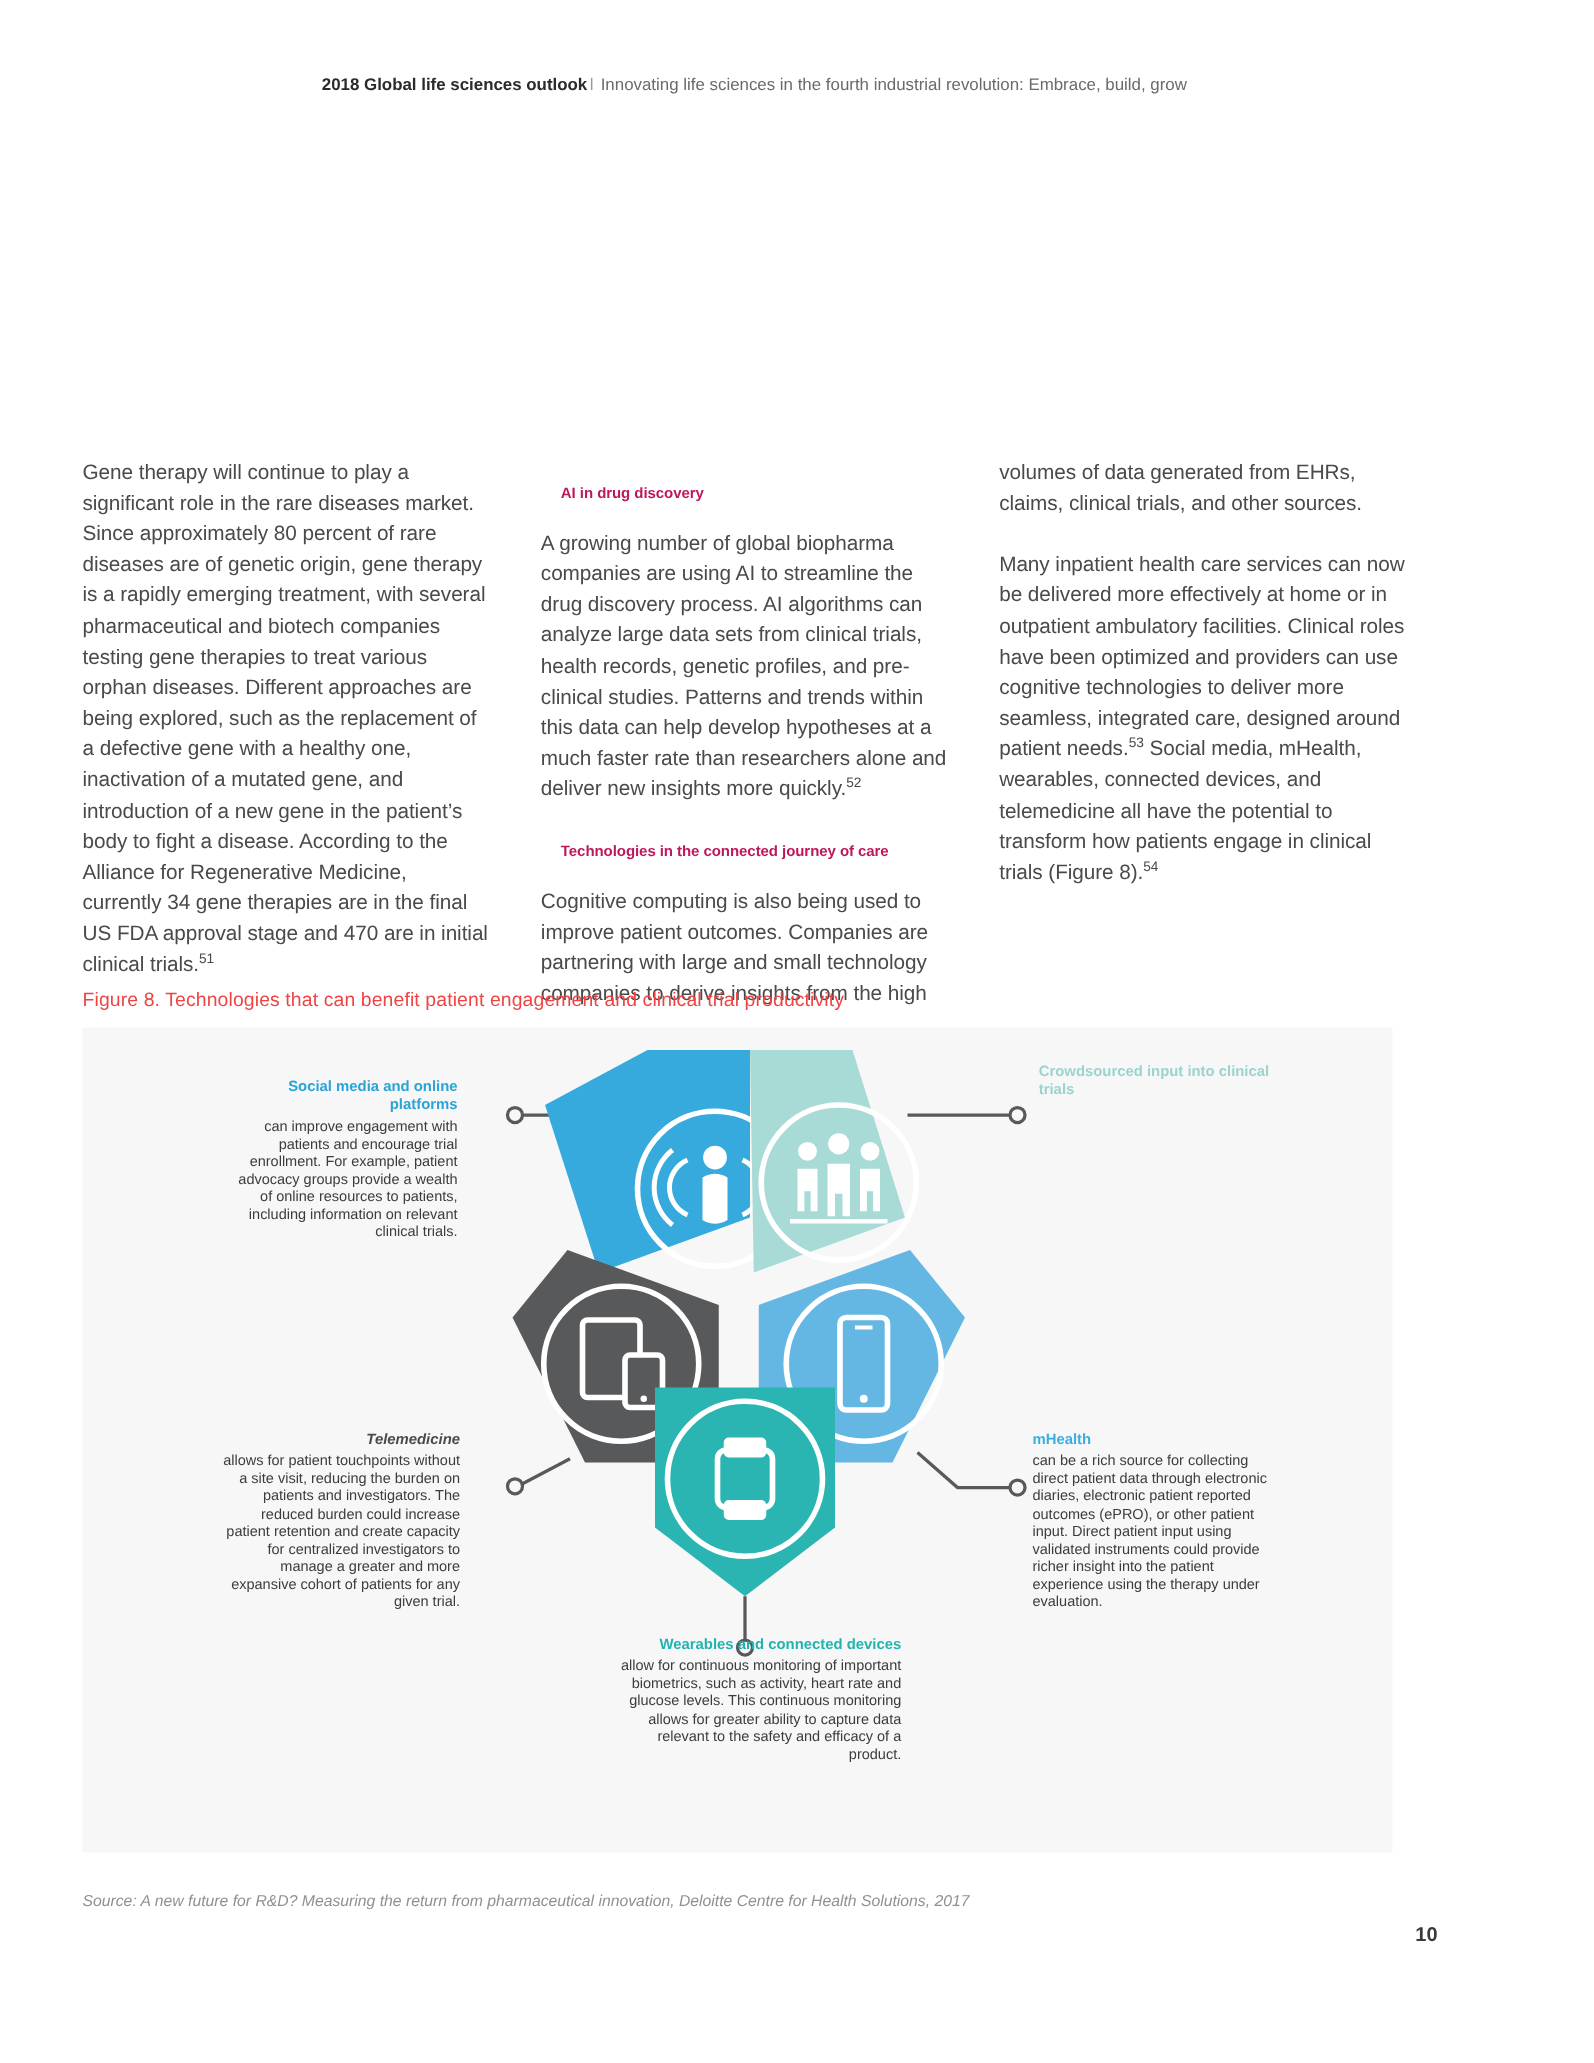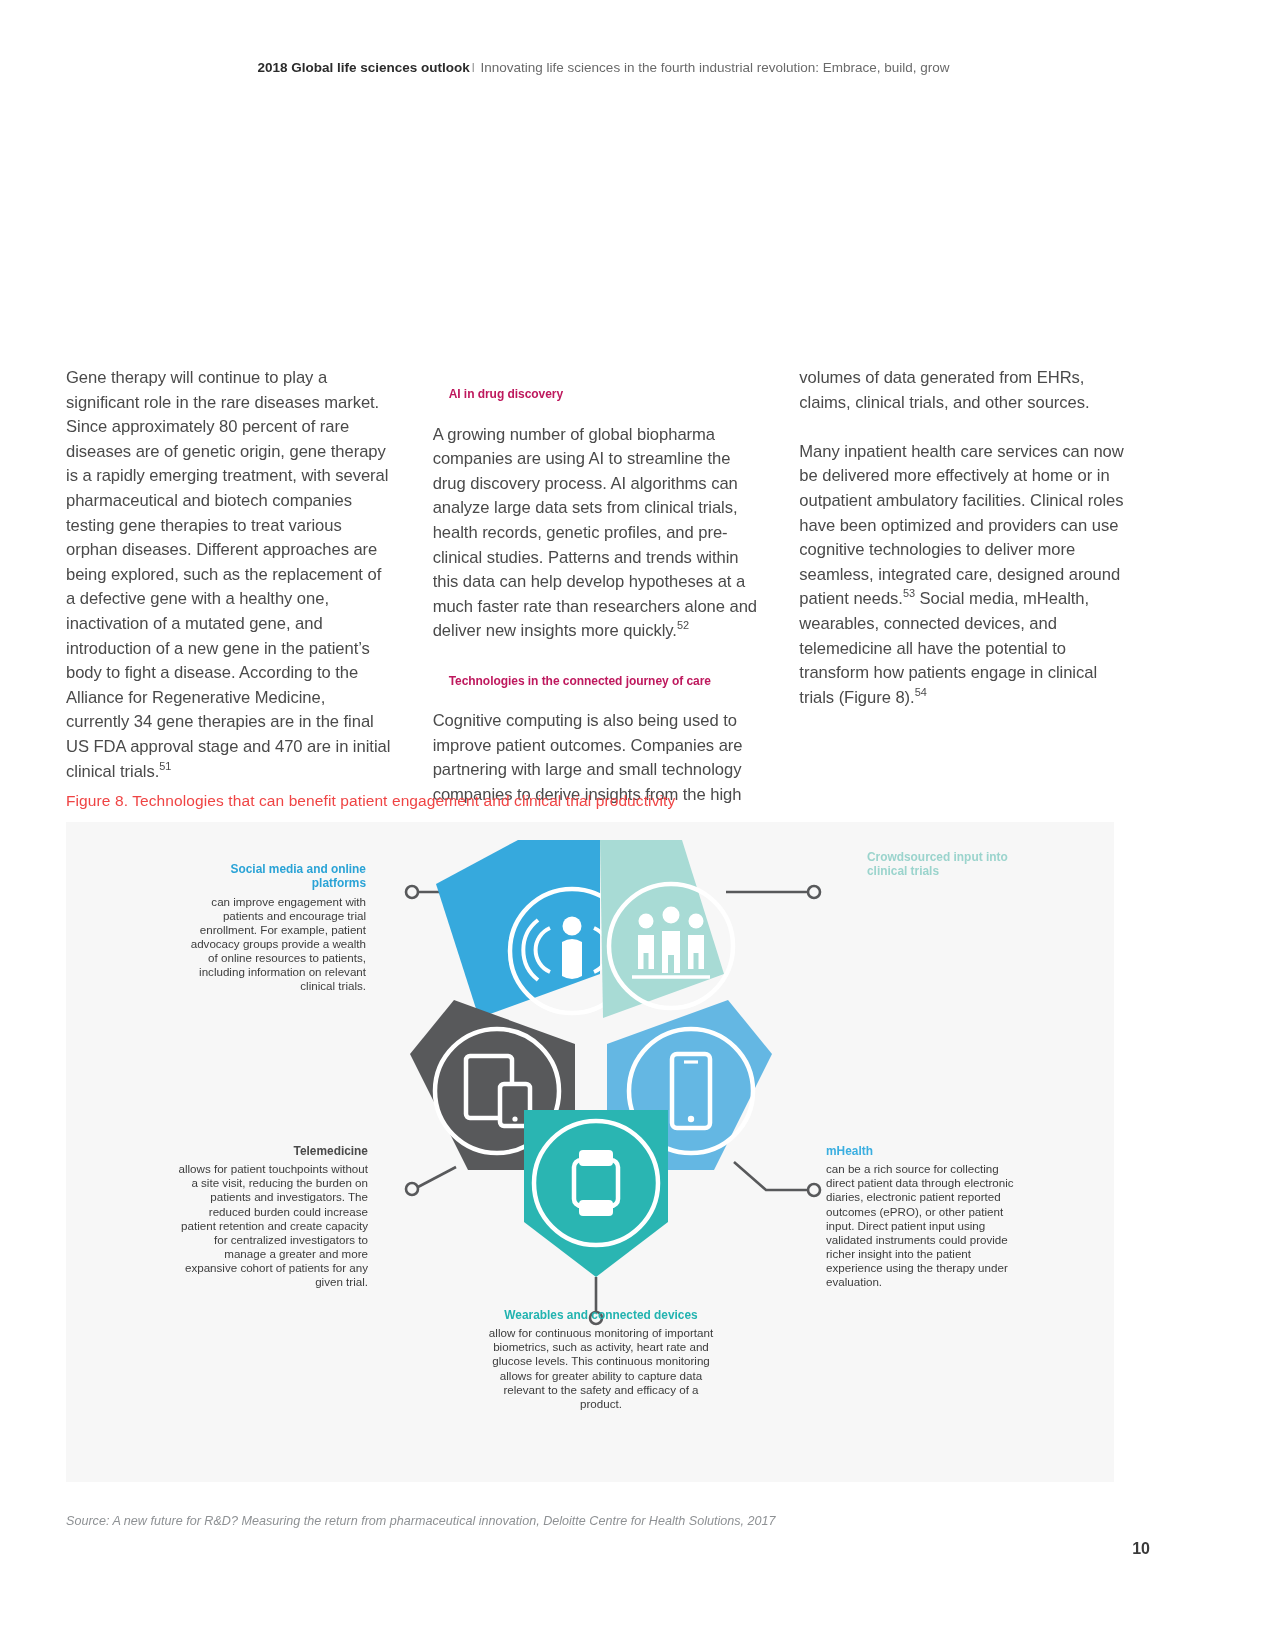--- a/index.html
+++ b/index.html
@@ -116,29 +116,29 @@
     line-height: 14.3px;
     margin-bottom: 4px;
   }
   .callout.right { text-align: left; }
   .callout.left  { text-align: right; }
 
   .co-social   { left: 112px; top: 40px;  width: 188px; }
   .co-social .co-title { color: #2aa3d6; }
 
   .co-crowd    { left: 765px; top: 28px;  width: 195px; }
-  .co-crowd .co-title { color: #9bd4cd; margin-left: 36px; }
+  .co-crowd .co-title { color: #9bd4cd; }
 
   .co-tele     { left: 110px; top: 322px; width: 192px; }
-  .co-tele .co-title { color: #4a4a4a; }
+  .co-tele .co-title { color: #4a4a4a; font-style: italic; }
 
   .co-mhealth  { left: 760px; top: 322px; width: 190px; }
   .co-mhealth .co-title { color: #3aaee0; }
 
-  .co-wear     { left: 415px; top: 486px; width: 240px; text-align: center; }
+  .co-wear     { left: 415px; top: 486px; width: 240px; text-align: right; }
   .co-wear .co-title { color: #22b3b0; }
 
   
   .source-note {
     position: absolute;
     top: 1514px;
     left: 66px;
     width: 1060px;
     font-size: 12.6px;
     font-style: italic;

